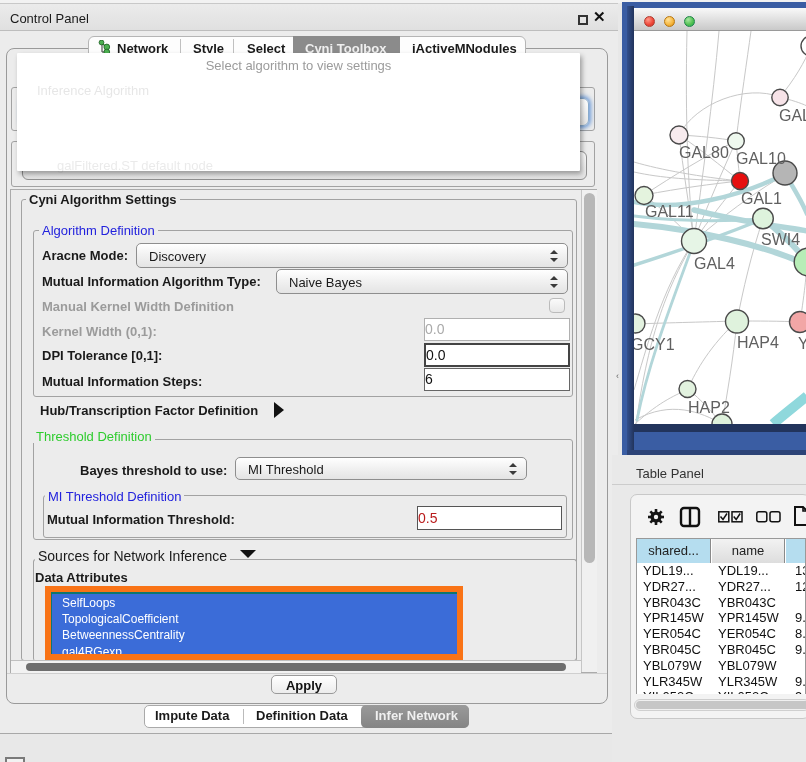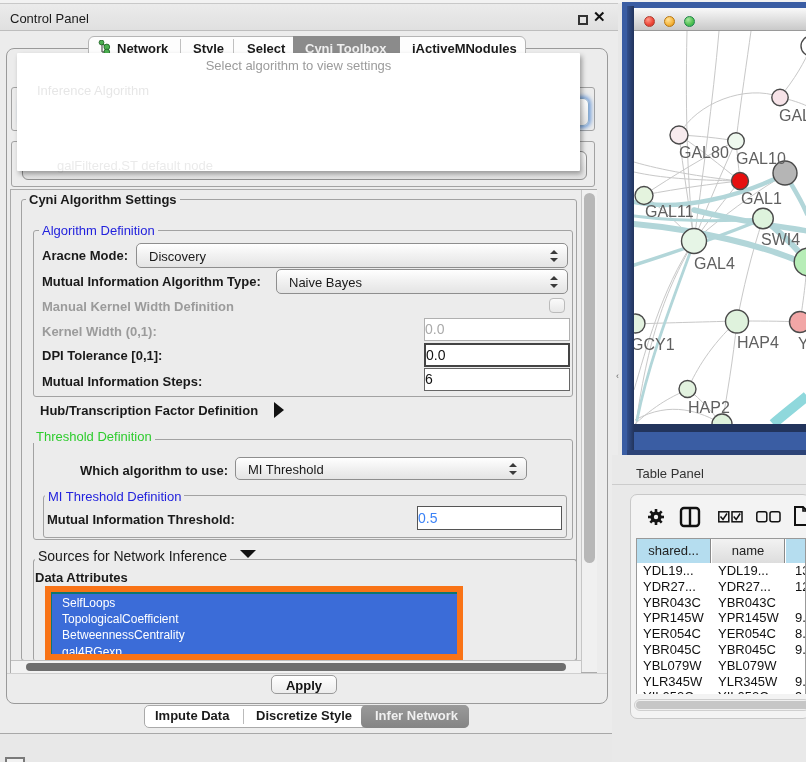--- a/index.html
+++ b/index.html
@@ -91,30 +91,30 @@
 
   <div class="abs b13" style="left:42px;top:371px;">Mutual Information Steps:</div>
   <div class="fld" style="left:424px;top:365px;width:146px;height:23px;border:1px solid #666;color:#111;line-height:21px;">6</div>
 
   <div class="abs b13" style="left:40px;top:400px;">Hub/Transcription Factor Definition</div>
   <div class="abs" style="left:274px;top:399px;width:0;height:0;border-left:10px solid #111;border-top:8px solid transparent;border-bottom:8px solid transparent;"></div>
 
   <div class="grp" style="left:33px;top:436px;width:540px;height:101px;"></div>
   <div class="grplabel r13" style="left:33px;top:427px;color:#2ecc2e;">Threshold Definition</div>
 
-  <div class="abs b13" style="left:80px;top:460px;">Which algorithm to use:</div>
+  <div class="abs b13" style="left:80px;top:460px;">Bayes threshold to use:</div>
   <div class="combo" style="left:235px;top:454px;width:292px;height:23px;">
     <div class="abs r13" style="left:12px;top:4px;">MI Threshold</div>
     <div class="ar"></div>
   </div>
 
   <div class="grp" style="left:43px;top:492px;width:524px;height:43px;"></div>
   <div class="grplabel r13" style="left:45px;top:487px;color:#2222dd;">MI Threshold Definition</div>
   <div class="abs b13" style="left:47px;top:509px;">Mutual Information Threshold:</div>
-  <div class="fld" style="left:417px;top:503px;width:145px;height:24px;border:1px solid #555;color:#3b82f6;line-height:22px;">0.5</div>
+  <div class="fld" style="left:417px;top:503px;width:145px;height:24px;border:1px solid #555;color:#b91c1c;line-height:22px;">0.5</div>
 
   <div class="grp" style="left:33px;top:556px;width:544px;height:102px;border-bottom:none;"></div>
   <div class="grplabel" style="left:35px;top:547px;font-size:14px;color:#1a1a1a;">Sources for Network Inference</div>
   <div class="abs" style="left:240px;top:547px;width:0;height:0;border-top:8px solid #111;border-left:8px solid transparent;border-right:8px solid transparent;"></div>
   <div class="abs b13" style="left:35px;top:567px;">Data Attributes</div>
 
   <div class="abs" style="left:45px;top:583px;width:418px;height:74px;border:6px solid #f97316;background:#0f766e;overflow:hidden;">
     <div class="abs" style="left:1px;top:2px;width:495px;height:65px;background:#3b6cd8;"></div>
     <div class="abs" style="left:11px;top:3px;font-size:12px;color:#fff;line-height:16.2px;">SelfLoops<br>TopologicalCoefficient<br>BetweennessCentrality<br>gal4RGexp</div>
     <div class="abs" style="left:503px;top:6px;width:13px;height:58px;background:#c2c2c2;border-radius:7px;"></div>
@@ -123,21 +123,21 @@
   <div class="abs" style="left:11px;top:657px;width:570px;height:13px;background:#f2f2f2;border-top:1px solid #c0c0c0;"></div>
   <div class="abs" style="left:26px;top:660px;width:540px;height:8px;background:#6e6e6e;border-radius:4px;"></div>
 
   <div class="abs" style="left:7px;top:670px;width:600px;height:1px;background:#cfcfcf;"></div>
   <div class="abs" style="left:271px;top:672px;width:66px;height:19px;border:1px solid #9a9a9a;border-radius:5px;background:linear-gradient(#ffffff,#ececec);text-align:center;font-size:13px;font-weight:bold;line-height:19px;color:#111;">Apply</div>
 
   <div class="abs" style="left:144px;top:702px;width:325px;height:23px;background:#fff;border:1px solid #a9a9a9;border-radius:5px;"></div>
   <div class="abs" style="left:243px;top:706px;width:1px;height:15px;background:#bbb;"></div>
   <div class="abs" style="left:361px;top:702px;width:108px;height:23px;background:linear-gradient(#9a9a9a,#848484);border-radius:5px;"></div>
   <div class="abs b13" style="left:155px;top:705px;">Impute Data</div>
-  <div class="abs b13" style="left:256px;top:705px;">Discretize Style</div>
+  <div class="abs b13" style="left:256px;top:705px;">Definition Data</div>
   <div class="abs b13" style="left:375px;top:705px;color:#f0f0f0;">Infer Network</div>
 </div>
 
 <div class="abs" style="left:616px;top:371px;font-size:9px;color:#666;">‹</div>
 
 <div class="abs" style="left:5px;top:757px;width:20px;height:10px;border:2px solid #7a7a7a;background:#f2f2f2;"></div>
 
 <div class="abs" style="left:622px;top:2px;width:184px;height:453px;background:#3a5da3;">
   <div class="abs" style="left:5px;top:4px;width:7px;height:449px;background:linear-gradient(90deg,#33508d,#22345c);"></div>
 

